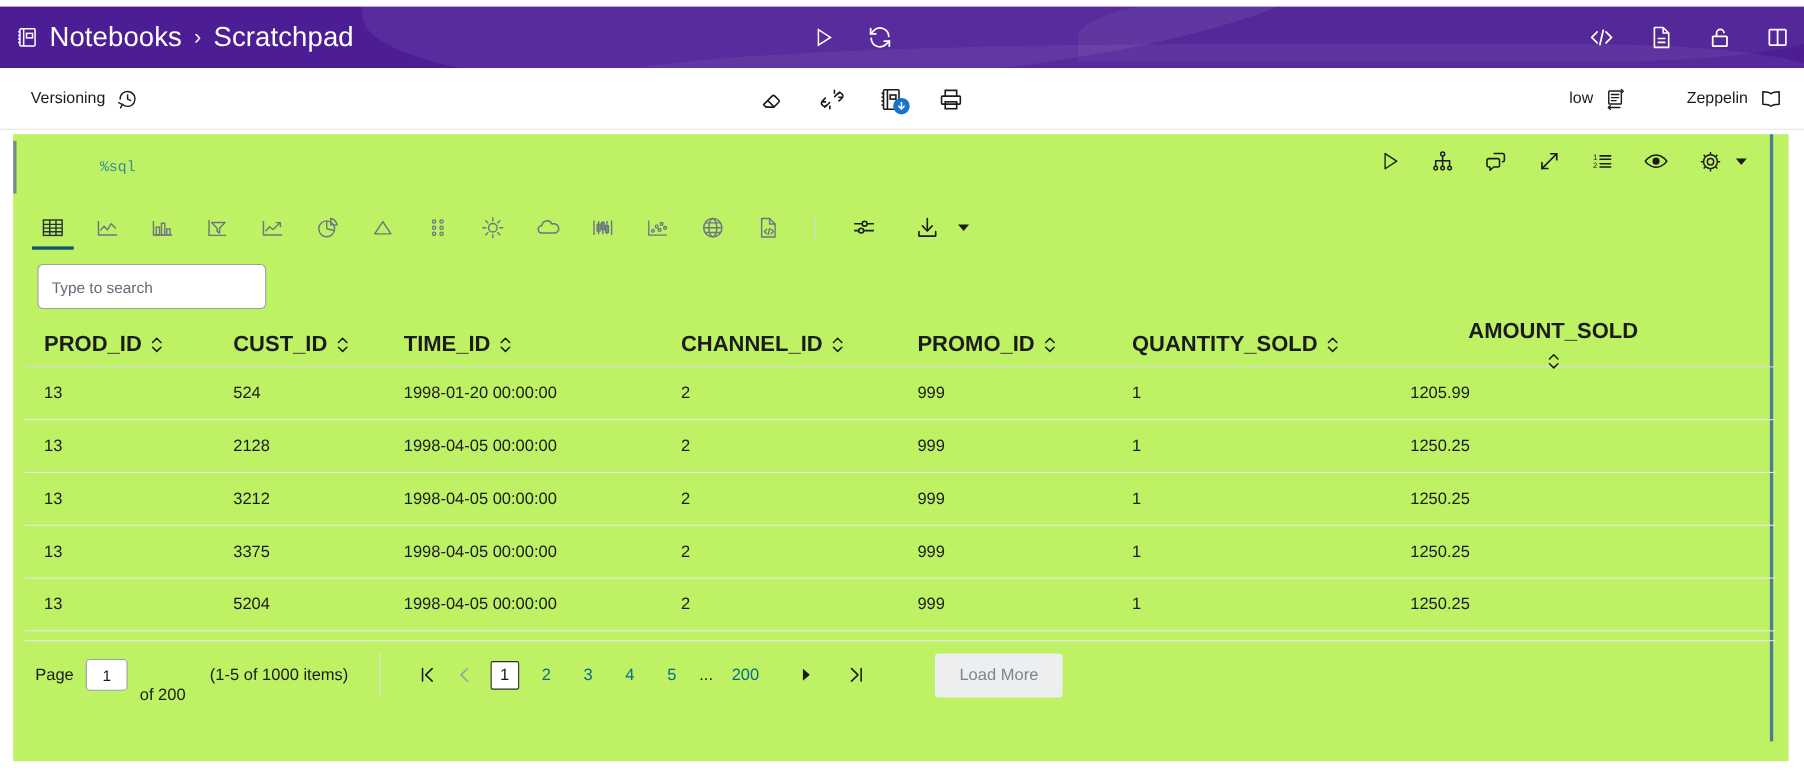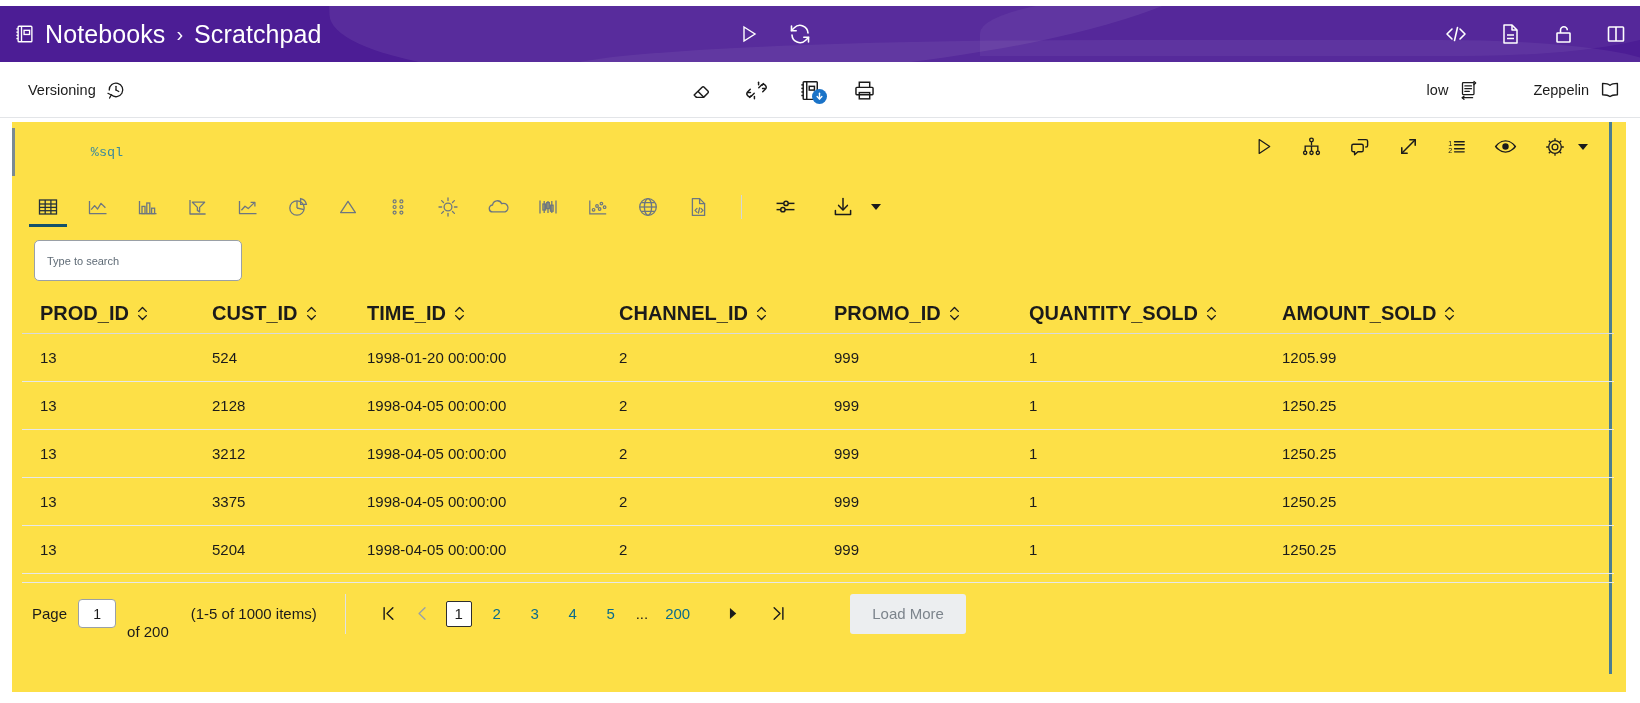--- a/index.html
+++ b/index.html
@@ -72,21 +72,21 @@
   .tb2-right {
     position:absolute; right:18px; top:0; height:56px;
     display:flex; align-items:center; gap:11px; color:#1b1b1b; font-size:14.5px;
   }
   .tb2-right .grp { display:flex; align-items:center; gap:9px; cursor:pointer; }
   .tb2-right .spacer { width: 32px; }
 
   
   .para {
     position:absolute; left:12px; top:122px; width:1614px; height:570px;
-    background:#fde047;
+    background:#bef264;
   }
   .para-rightbar {
     position:absolute; right:14px; top:0px; width:3px; height:552px;
     background:#4a7d92;
   }
   .code-block {
     position:absolute; left:0; top:6px; width:1614px; height:48px;
     border-left:3px solid #7a8a92;
     padding-left:11px;
   }
@@ -116,21 +116,21 @@
   .viz-item { position:relative; width:28px; height:36px; display:flex; align-items:center; justify-content:center; cursor:pointer; }
   .viz-item.active::after {
     content:""; position:absolute; left:-5px; right:-5px; bottom:-2px; height:3px; background:#13526b;
   }
   .viz-divider { width:1px; height:24px; background:#d4d7da; margin: 0 7px; }
 
   
   .search-wrap { position:absolute; left:22px; top:118px; }
   .search-input {
     width:208px; height:41px; border:1px solid #9aa0a6; border-radius:5px;
-    padding: 0 12px; font-size:11px; color:#1b1b1b;
+    padding: 0 12px; font-size:14px; color:#1b1b1b;
     font-family:"Liberation Sans", sans-serif; background:#fff; outline:none;
   }
   .search-input::placeholder { color:#5f6b76; }
 
   
   .grid { position:absolute; left:10px; top:172px; width:1592px; }
   .grid-head {
     display:flex; align-items:center; height:40px;
     border-bottom:1px solid #d7dadd;
   }
@@ -145,21 +145,21 @@
     border-bottom:1px solid #e6e8ea;
     font-size:15px; color:#1b1b1b;
   }
   .td { overflow:hidden; white-space:nowrap; }
   .c0 { width:190px; padding-left:18px; }
   .c1 { width:155px; }
   .c2 { width:252px; }
   .c3 { width:215px; }
   .c4 { width:195px; }
   .c5 { width:253px; }
-  .c6 { width:260px; }
+  .c6 { width:260px;flex-direction:column; }
 
   
   .pager {
     position:absolute; left:10px; top:460px; width:1592px; height:62px;
     display:flex; align-items:center;
     border-top:1px solid #e6e8ea;
     font-size:15px; color:#1b1b1b;
   }
   .pager .lbl { margin-left:10px; }
   .page-input {

